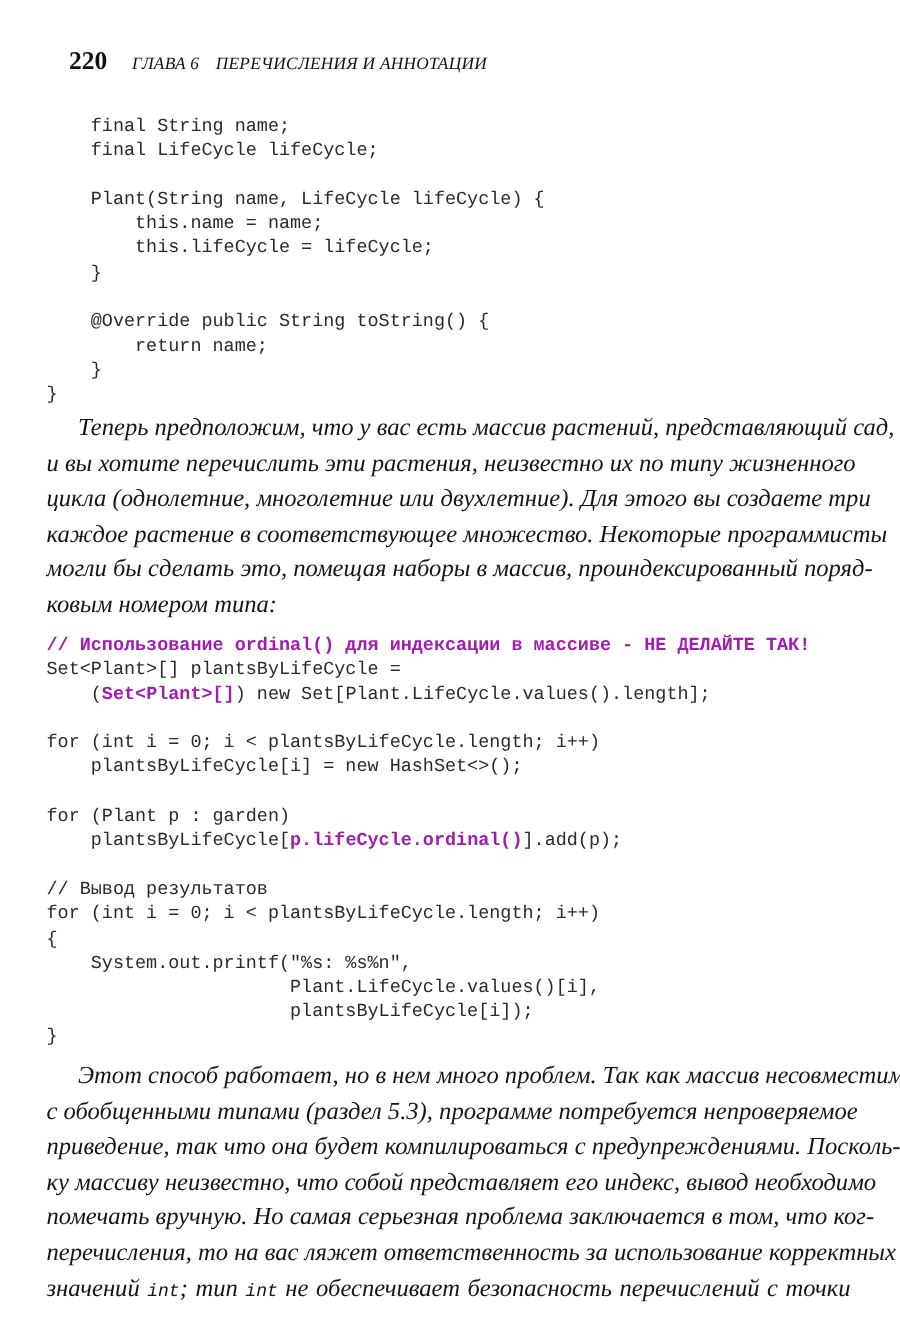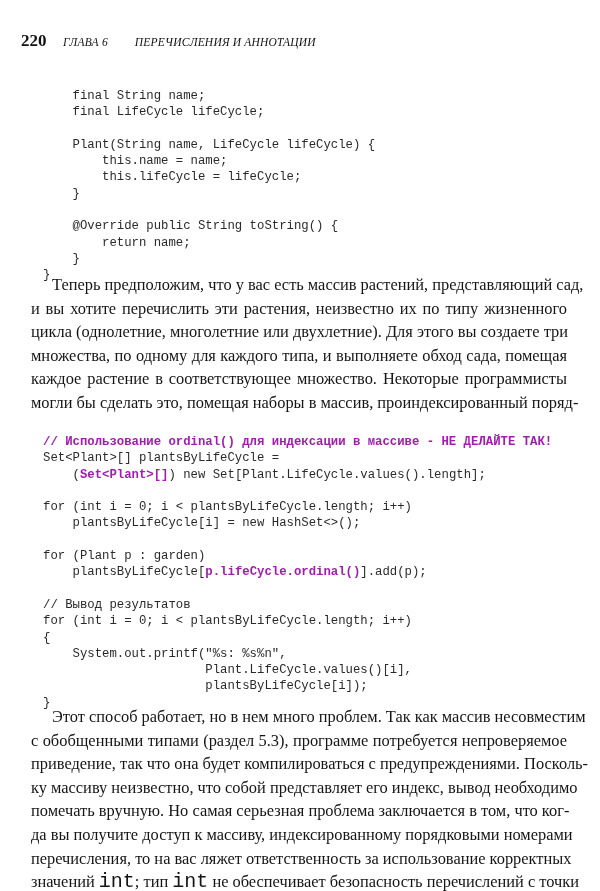--- a/index.html
+++ b/index.html
@@ -14,114 +14,114 @@
       overflow: hidden;
       color: #1a1a1a;
     }
     .page {
       position: absolute;
       left: 0; top: 0;
       width: 600px; height: 891px;
     }
     .running-head {
       position: absolute;
-      left: 21px;
+      left: 46px;
       top: 31px;
       height: 20px;
       display: flex;
       align-items: baseline;
     }
     .page-number {
       font-family: "Liberation Serif", serif;
       font-weight: bold;
       font-size: 17px;
       color: #111;
       width: 42px;
     }
     .chapter-label {
       font-family: "Liberation Serif", serif;
       font-style: italic;
       font-size: 11.5px;
       letter-spacing: 0.2px;
       color: #111;
-      margin-right: 27px;
+      margin-right: 11px;
     }
     .chapter-title {
       font-family: "Liberation Serif", serif;
       font-style: italic;
       font-size: 11.5px;
       letter-spacing: 0.2px;
       color: #111;
       text-align: center;
     }
     .code {
       position: absolute;
       left: 31px;
       font-family: "Liberation Mono", monospace;
       font-size: 12.3px;
       line-height: 16.3px;
       color: #2a2a2a;
       white-space: pre;
-      margin: 12px;
+      margin: 0;
     }
     .code .line { display: block; height: 16.3px; }
     .code b { font-weight: bold; color: #a21caf; }
     .prose {
       position: absolute;
       left: 31px;
       width: 536px;
       font-family: "Liberation Serif", serif;
       font-size: 16.4px;
       line-height: 23.6px;
       color: #151515;
       text-align: justify;
       margin: 0;
     }
     .prose .pline {
       display: block;
       text-align: justify;
       text-align-last: justify;
       white-space: nowrap;
       height: 23.6px;
+      font-style: italic;
     }
     .prose .pline.indent { padding-left: 21px; }
     .prose .pline.last { text-align-last: left; }
     .prose .mono {
       font-family: "Liberation Mono", monospace;
-      font-size: 20px;
+      font-size: 12px;
     }
   </style>
 </head>
 <body>
 
 <div class="page">
 
   <div class="running-head">
     <span class="page-number">220</span>
     <span class="chapter-label">ГЛАВА 6</span>
     <span class="chapter-title">ПЕРЕЧИСЛЕНИЯ И АННОТАЦИИ</span>
   </div>
 
   <pre class="code" style="top:76px;"><span class="line">    final String name;</span><span class="line">    final LifeCycle lifeCycle;</span><span class="line"></span><span class="line">    Plant(String name, LifeCycle lifeCycle) {</span><span class="line">        this.name = name;</span><span class="line">        this.lifeCycle = lifeCycle;</span><span class="line">    }</span><span class="line"></span><span class="line">    @Override public String toString() {</span><span class="line">        return name;</span><span class="line">    }</span><span class="line">}</span></pre>
 
   <div class="prose" style="top:273px;">
     <span class="pline indent">Теперь предположим, что у вас есть массив растений, представляющий сад,</span>
     <span class="pline">и вы хотите перечислить эти растения, неизвестно их по типу жизненного</span>
     <span class="pline">цикла (однолетние, многолетние или двухлетние). Для этого вы создаете три</span>
-    <span class="pline">множества, по одному для каждого типа, и выполняете обход сада, помещая</span>
     <span class="pline">каждое растение в соответствующее множество. Некоторые программисты</span>
     <span class="pline">могли бы сделать это, помещая наборы в массив, проиндексированный поряд-</span>
+    <span class="pline last">ковым номером типа:</span>
   </div>
 
   <pre class="code" style="top:422px;"><span class="line"><b>// Использование ordinal() для индексации в массиве - НЕ ДЕЛАЙТЕ ТАК!</b></span><span class="line">Set&lt;Plant&gt;[] plantsByLifeCycle =</span><span class="line"><span>    (</span><b>Set&lt;Plant&gt;[]</b><span>) new Set[Plant.LifeCycle.values().length];</span></span><span class="line"></span><span class="line">for (int i = 0; i &lt; plantsByLifeCycle.length; i++)</span><span class="line">    plantsByLifeCycle[i] = new HashSet&lt;&gt;();</span><span class="line"></span><span class="line">for (Plant p : garden)</span><span class="line"><span>    plantsByLifeCycle[</span><b>p.lifeCycle.ordinal()</b><span>].add(p);</span></span><span class="line"></span><span class="line">// Вывод результатов</span><span class="line">for (int i = 0; i &lt; plantsByLifeCycle.length; i++)</span><span class="line">{</span><span class="line">    System.out.printf("%s: %s%n",</span><span class="line">                      Plant.LifeCycle.values()[i],</span><span class="line">                      plantsByLifeCycle[i]);</span><span class="line">}</span></pre>
 
   <div class="prose" style="top:705px;">
     <span class="pline indent">Этот способ работает, но в нем много проблем. Так как массив несовместим</span>
     <span class="pline">с обобщенными типами (раздел 5.3), программе потребуется непроверяемое</span>
     <span class="pline">приведение, так что она будет компилироваться с предупреждениями. Посколь-</span>
     <span class="pline">ку массиву неизвестно, что собой представляет его индекс, вывод необходимо</span>
     <span class="pline">помечать вручную. Но самая серьезная проблема заключается в том, что ког-</span>
-    <span class="pline">да вы получите доступ к массиву, индексированному порядковыми номерами</span>
     <span class="pline">перечисления, то на вас ляжет ответственность за использование корректных</span>
     <span class="pline"><span>значений </span><span class="mono">int</span><span>; тип </span><span class="mono">int</span><span> не обеспечивает безопасность перечислений с точки</span></span>
   </div>
 
 </div>
 
 </body></html>

